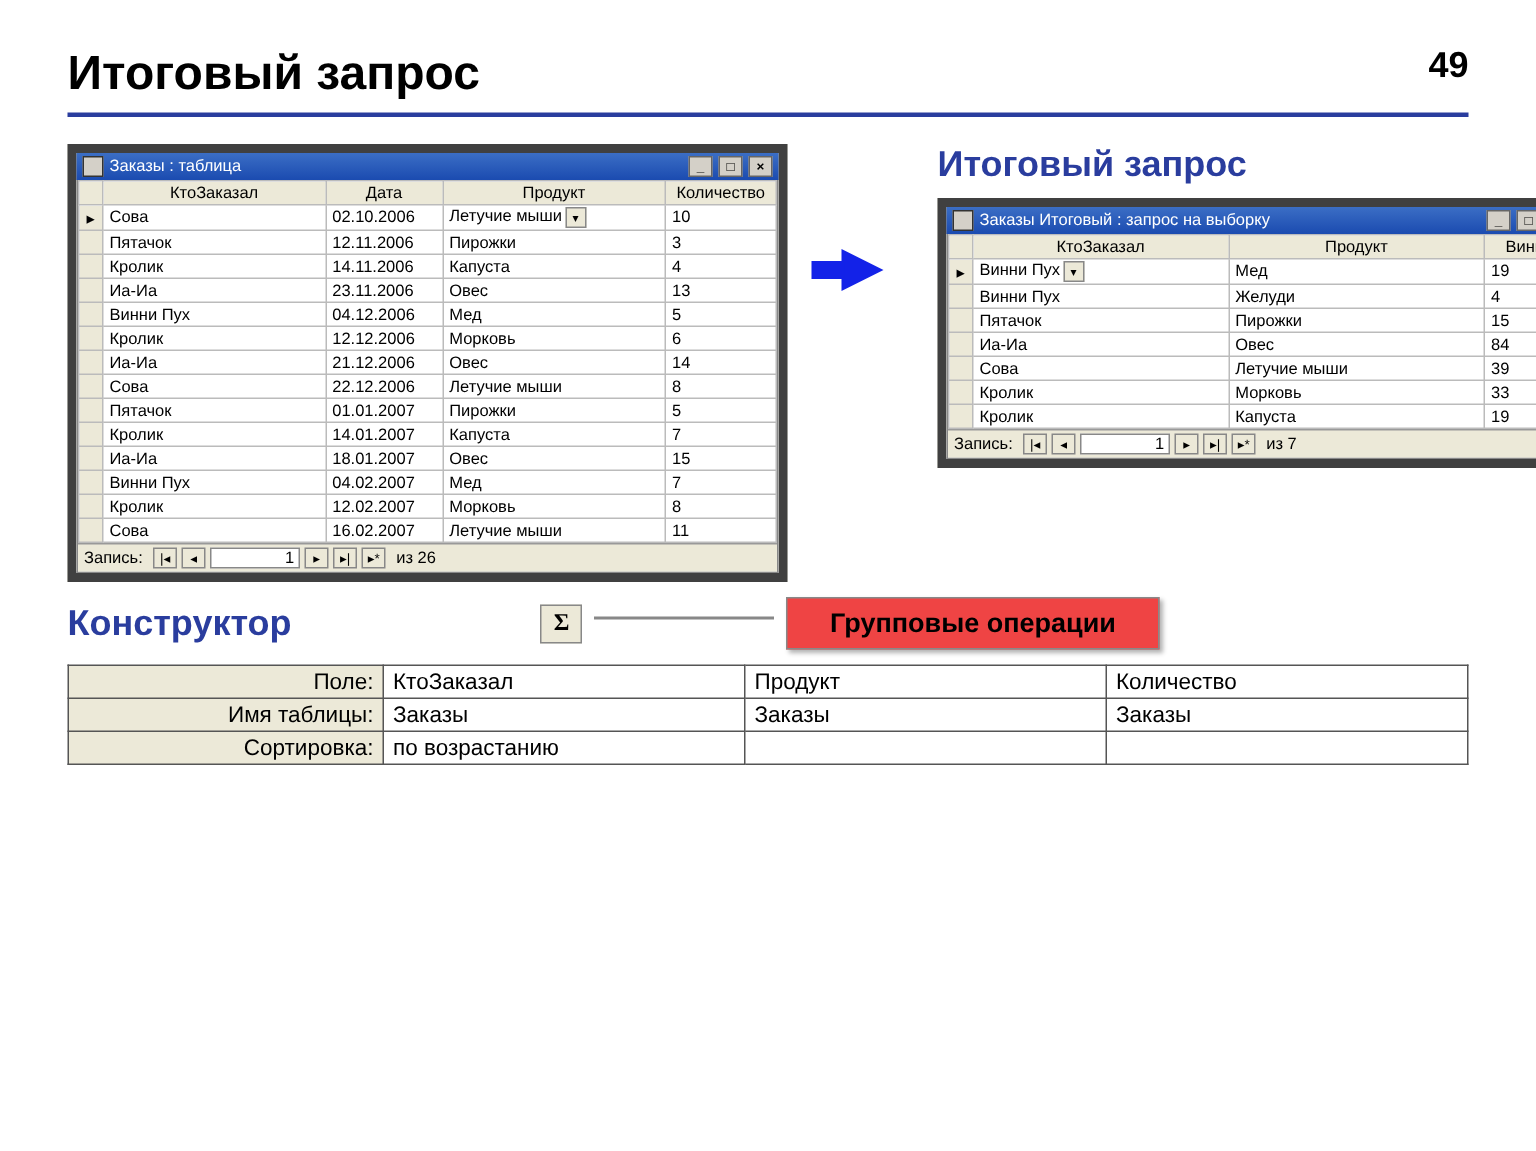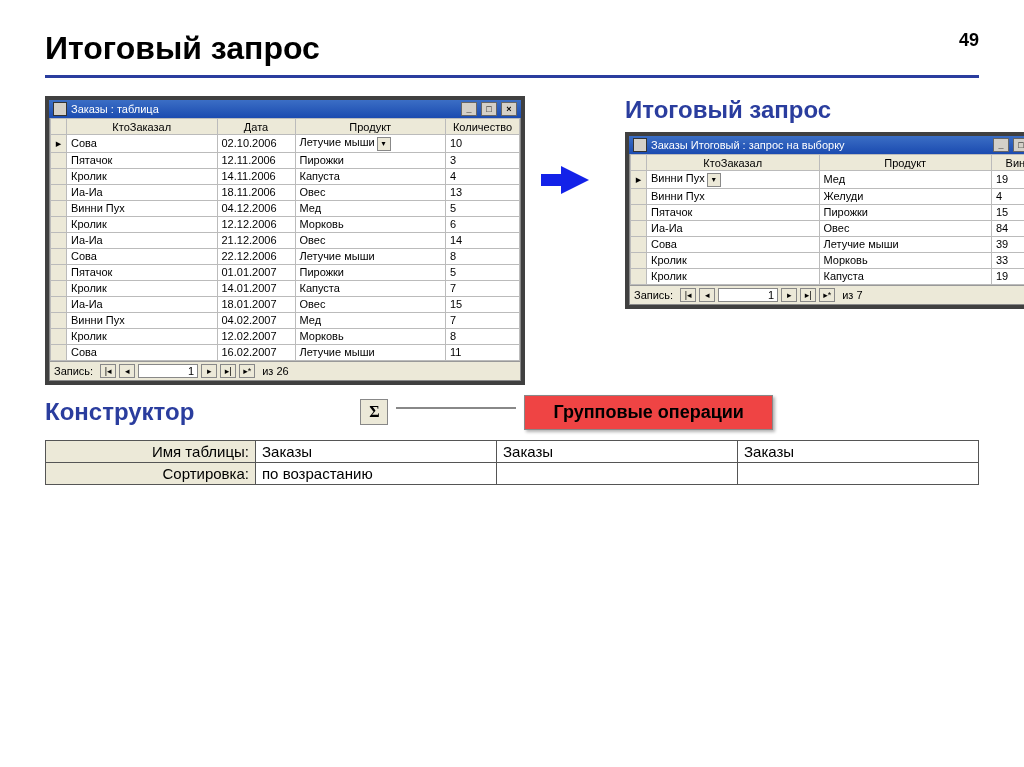--- a/index.html
+++ b/index.html
@@ -5,29 +5,29 @@
   * { box-sizing: border-box; }
   body {
     margin: 0;
     padding: 30px 45px;
     font-family: Arial, sans-serif;
     background: #fff;
     width: 1024px;
     color: #000;
   }
   .header-row { display:flex; justify-content:space-between; align-items:flex-start; }
-  .page-number { font-size: 18px; font-weight: bold; }
+  .page-number { font-size: 24px; font-weight: bold; }
   h1 { font-size: 32px; font-weight: bold; margin: 0 0 8px 0; }
   .hr { border-bottom: 3px solid #2a3d9e; margin-bottom: 18px; }
   .section-title { color: #2a3d9e; font-size: 24px; font-weight: bold; margin: 0 0 8px 0; }
   .top-area { display:flex; gap: 26px; align-items:flex-start; }
   .col-left { flex: 0 0 480px; }
   .col-right { flex: 1; }
 
-  .window { border: 4px solid #404040; background:#ece9d8; font-size: 11px; }
+  .window { border: 6px solid #404040; background:#ece9d8; font-size: 11px; }
   .titlebar {
     background: linear-gradient(#3b6ec5, #1b4bb0);
     color:#fff; padding:2px 4px; display:flex; align-items:center; gap:4px;
     font-size: 11px;
   }
   .titlebar .icon-box { width:14px; height:14px; background:#d4d0c8; border:1px solid #333; display:inline-block; }
   .titlebar .spacer { flex:1; }
   .win-btn {
     width:16px; height:14px; background:#d4d0c8; border:1px solid #666;
     display:inline-flex; align-items:center; justify-content:center; color:#000; font-size:9px;
@@ -157,21 +157,21 @@
           <tr>
                 <td class="rowhead"></td>
                 <td>Кролик</td>
                 <td class="num">14.11.2006</td>
                 <td>Капуста</td>
                 <td class="num">4</td>
               </tr>
           <tr>
                 <td class="rowhead"></td>
                 <td>Иа-Иа</td>
-                <td class="num">18.11.2006</td>
+                <td class="num">23.11.2006</td>
                 <td>Овес</td>
                 <td class="num">13</td>
               </tr>
           <tr>
                 <td class="rowhead"></td>
                 <td>Винни Пух</td>
                 <td class="num">04.12.2006</td>
                 <td>Мед</td>
                 <td class="num">5</td>
               </tr>
@@ -353,20 +353,26 @@
   </div>
 
   <table class="designer">
     <colgroup>
         <col style="width:210px">
         <col>
         <col>
         <col>
       </colgroup>
     <tbody>
+        <tr>
+      <td class="label-cell">Поле:</td>
+      <td>КтоЗаказал</td>
+      <td>Продукт</td>
+      <td>Количество</td>
+    </tr>
     <tr>
       <td class="label-cell">Имя таблицы:</td>
       <td>Заказы</td>
       <td>Заказы</td>
       <td>Заказы</td>
     </tr>
     <tr>
       <td class="label-cell">Сортировка:</td>
       <td>по возрастанию</td>
       <td></td>

